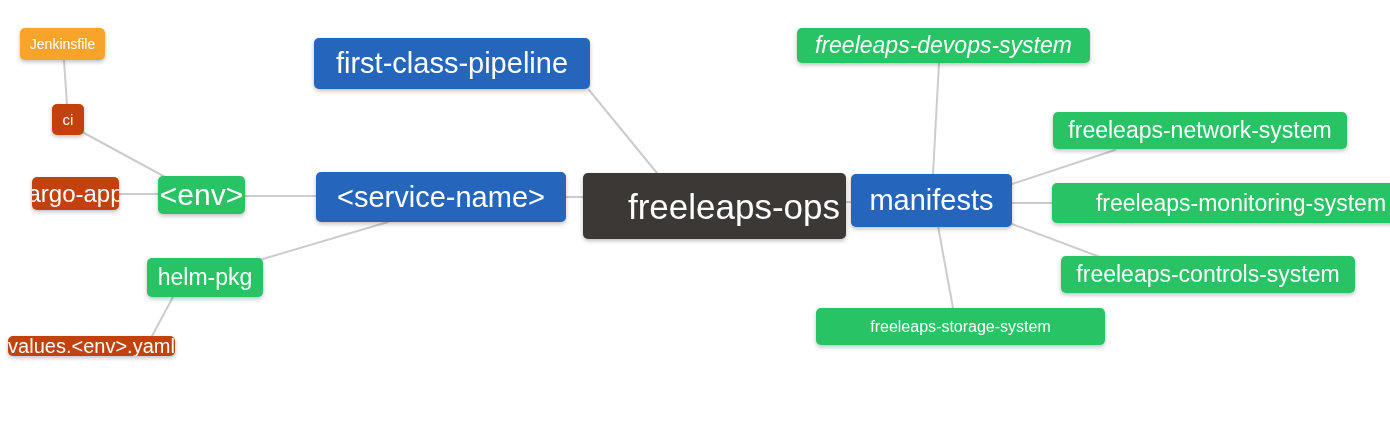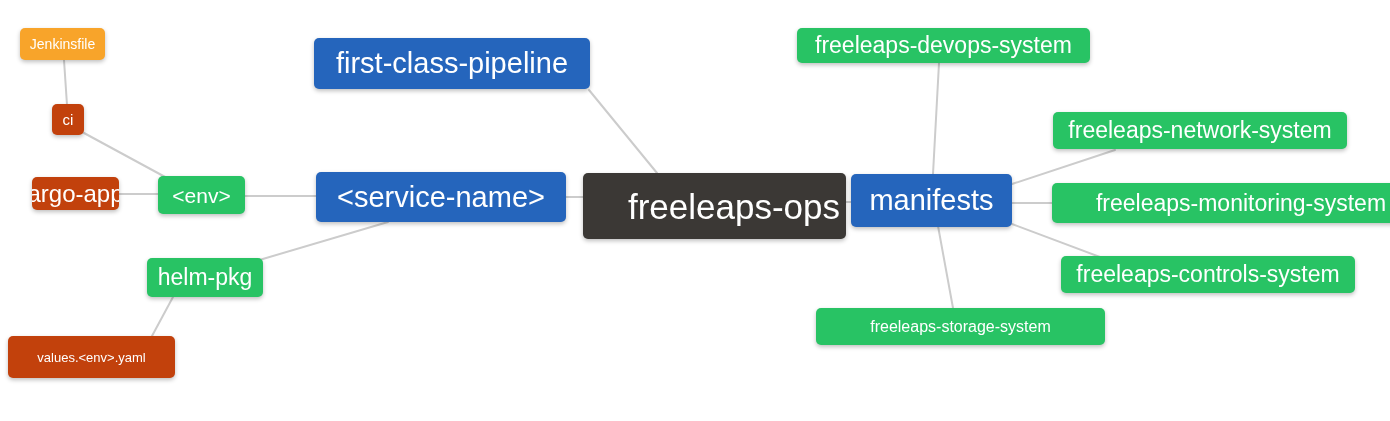--- a/index.html
+++ b/index.html
@@ -63,35 +63,35 @@
     <line x1="1012" y1="224" x2="1100" y2="257"></line>
     <line x1="938" y1="226" x2="953" y2="308"></line>
   </svg>
 
   <div class="node c-orange" style="left:20px;   top:28px;  width:85px;  height:32px; font-size:14px;">Jenkinsfile</div>
 
   <div class="node c-red" style="left:52px;   top:104px; width:32px;  height:31px; font-size:15px;">ci</div>
 
   <div class="node c-red" style="left:32px;   top:177px; width:87px;  height:33px; font-size:24px;">argo-app</div>
 
-  <div class="node c-green" style="left:158px;  top:176px; width:87px;  height:38px; font-size:21px;">&lt;env&gt;</div>
+  <div class="node c-green" style="left:158px;  top:176px; width:87px;  height:38px; font-size:30px;">&lt;env&gt;</div>
 
   <div class="node c-green" style="left:147px;  top:258px; width:116px; height:39px; font-size:23px;">helm-pkg</div>
 
-  <div class="node c-red" style="left:8px;    top:336px; width:167px; height:42px; font-size:13px;">values.&lt;env&gt;.yaml</div>
+  <div class="node c-red" style="left:8px;    top:336px; width:167px; height:20px; font-size:20px;">values.&lt;env&gt;.yaml</div>
 
   <div class="node c-blue" style="left:314px;  top:38px;  width:276px; height:51px; font-size:29px;">first-class-pipeline</div>
 
   <div class="node c-blue" style="left:316px;  top:172px; width:250px; height:50px; font-size:29px;">&lt;service-name&gt;</div>
 
   <div class="node c-dark" style="left:583px;  top:173px; width:263px; height:66px; font-size:35px;padding-left:39px;">freeleaps-ops</div>
 
   <div class="node c-blue" style="left:851px;  top:174px; width:161px; height:53px; font-size:29px;">manifests</div>
 
-  <div class="node c-green" style="left:797px;  top:28px;  width:293px; height:35px; font-size:23px;">freeleaps-devops-system</div>
+  <div class="node c-green" style="left:797px;  top:28px;  width:293px; height:35px; font-size:23px;font-style:italic;">freeleaps-devops-system</div>
 
   <div class="node c-green" style="left:1053px; top:112px; width:294px; height:37px; font-size:23px;">freeleaps-network-system</div>
 
   <div class="node c-green" style="left:1052px; top:183px; width:378px; height:40px; font-size:23px;">freeleaps-monitoring-system</div>
 
   <div class="node c-green" style="left:1061px; top:256px; width:294px; height:37px; font-size:23px;">freeleaps-controls-system</div>
 
   <div class="node c-green" style="left:816px;  top:308px; width:289px; height:37px; font-size:16px;">freeleaps-storage-system</div>
 
 </div>

